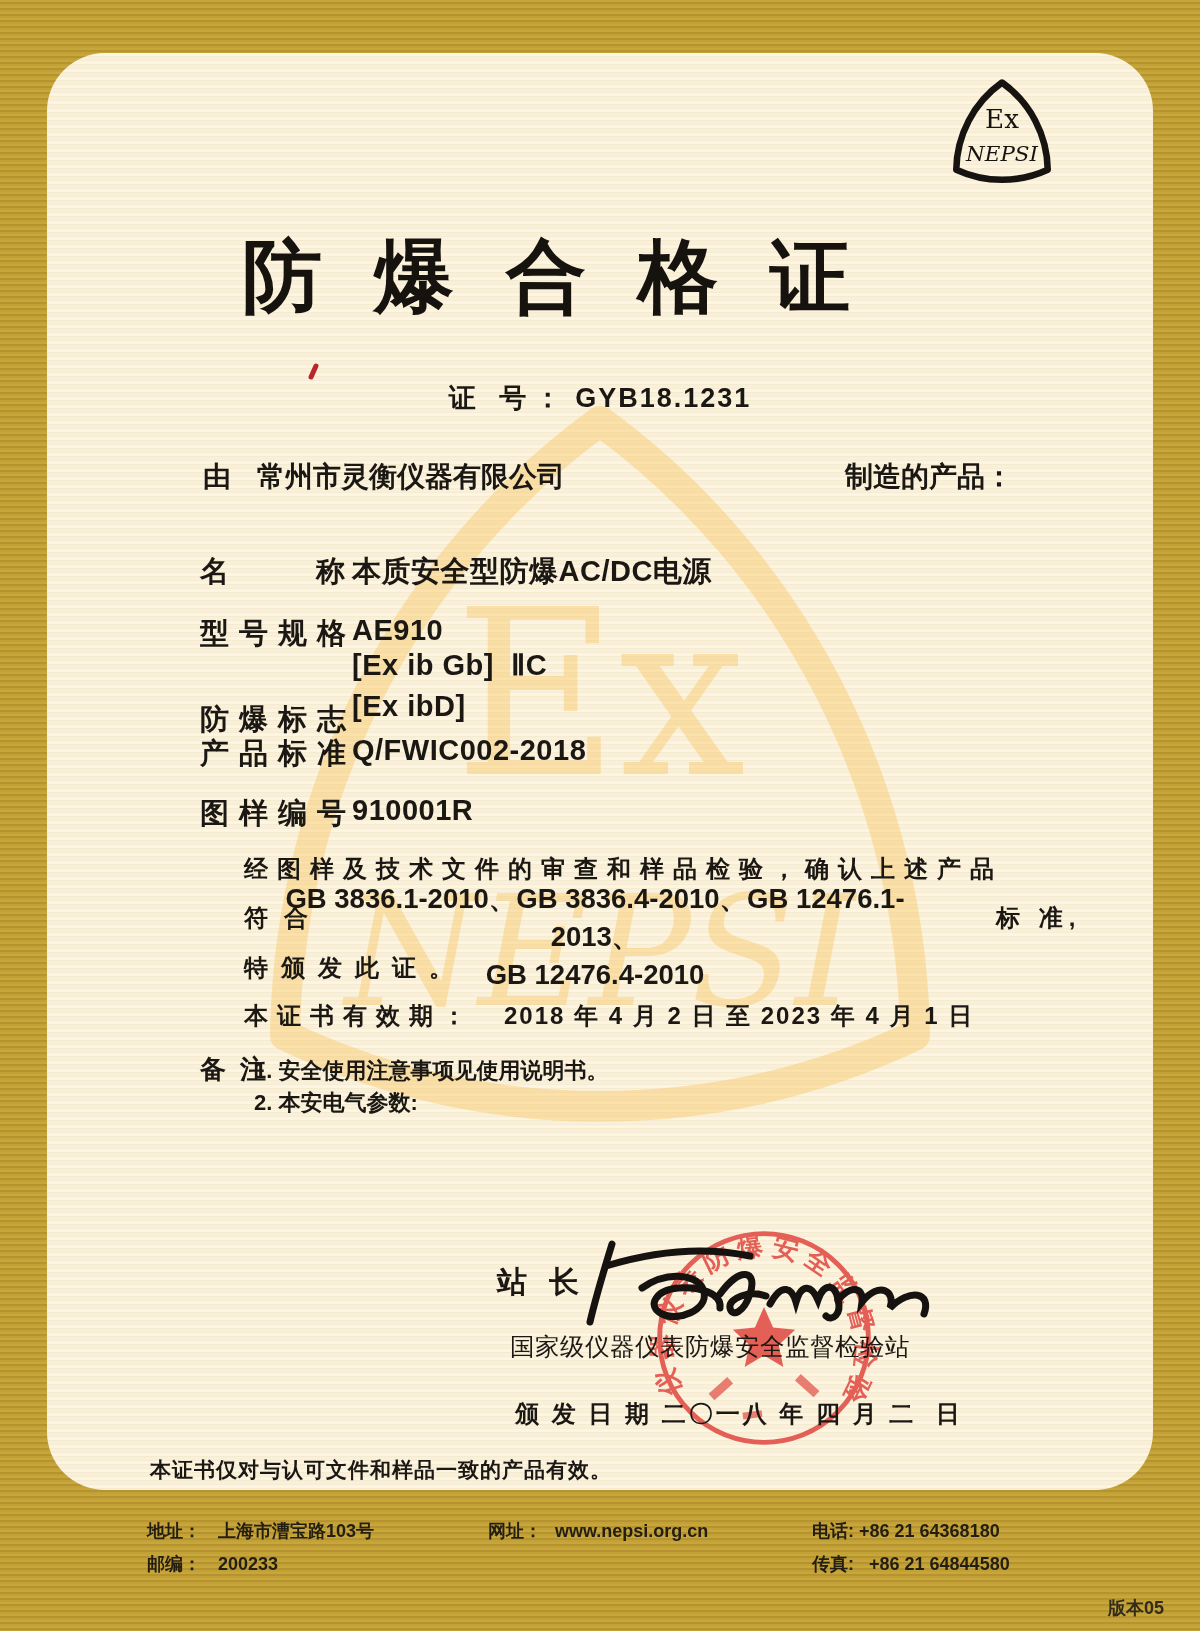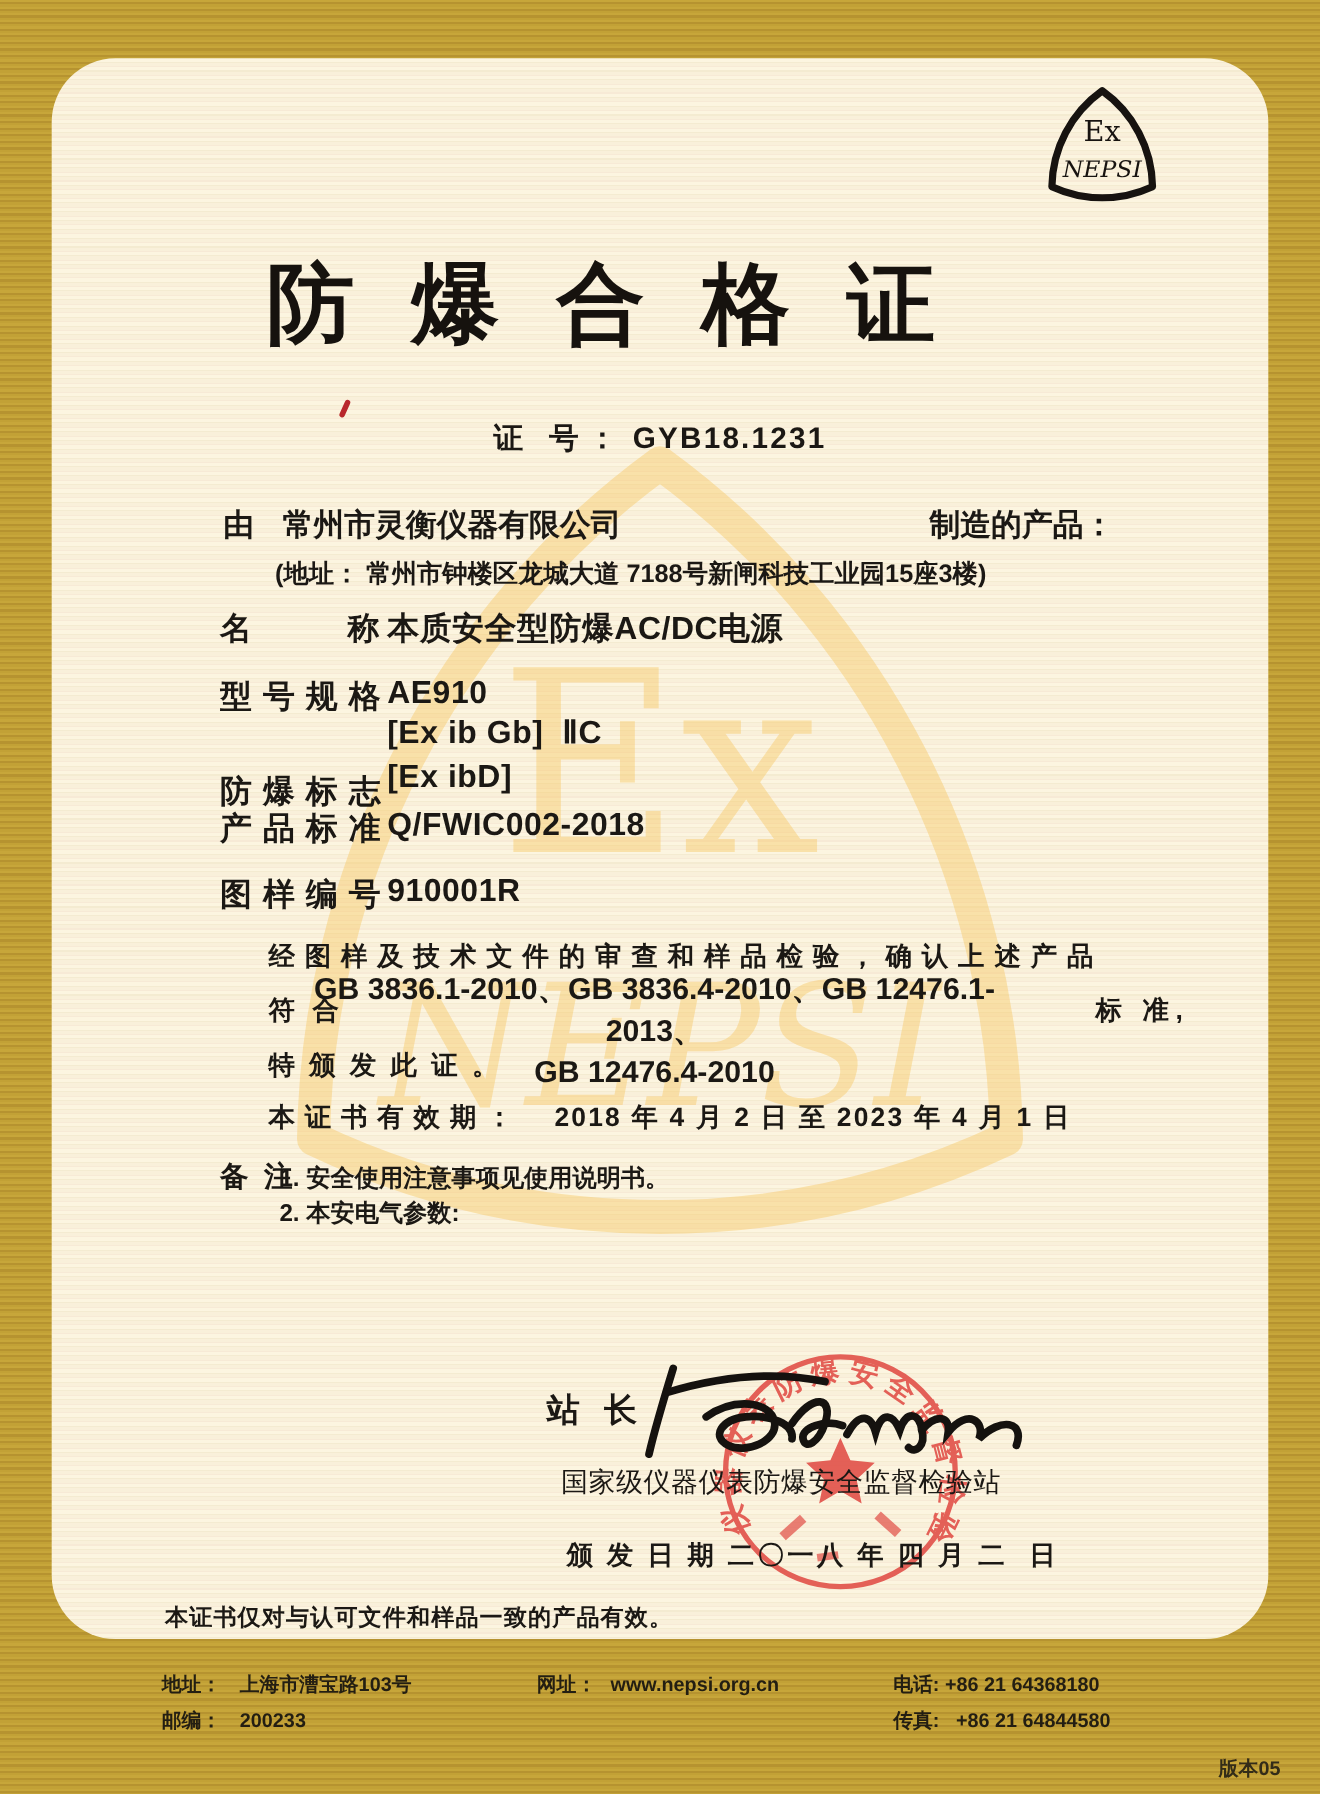--- a/index.html
+++ b/index.html
@@ -58,21 +58,20 @@
   <div class="abs title">防爆合格证</div>
 
   <div class="abs certno blk">
     <span class="lbl">证 号：</span><span>GYB18.1231</span>
   </div>
   <div class="abs red-tick"></div>
 
   <div class="abs row-by blk" style="left:203px;top:458px;">由</div>
   <div class="abs row-by blk" style="left:257px;top:458px;">常州市灵衡仪器有限公司</div>
   <div class="abs row-by blk" style="left:845px;top:458px;">制造的产品：</div>
-  <div class="abs addr blk">(地址： 常州市钟楼区龙城大道 7188号新闸科技工业园15座3楼)</div>
 
   <div class="abs flabel blk" style="top:552px;letter-spacing:0;">名　　　称</div>
   <div class="abs fvalue blk pre" style="top:552px;">本质安全型防爆AC/DC电源</div>
 
   <div class="abs flabel blk" style="top:614px;">型号规格</div>
   <div class="abs fvalue blk" style="top:614px;">AE910</div>
 
   <div class="abs flabel blk" style="top:700px;">防爆标志</div>
   <div class="abs fvalue blk pre" style="top:648px;">[Ex ib Gb]  ⅡC</div>
   <div class="abs fvalue blk" style="top:690px;">[Ex ibD]</div>

